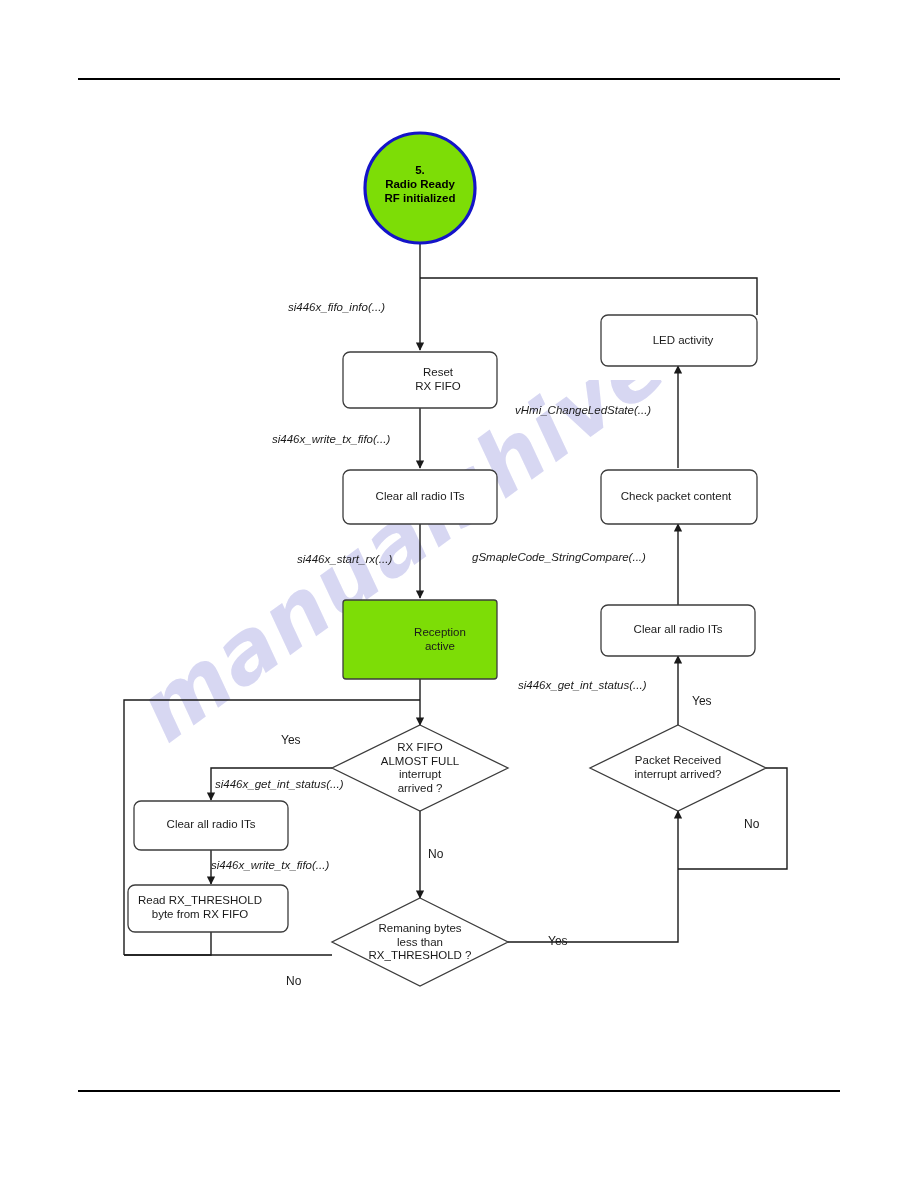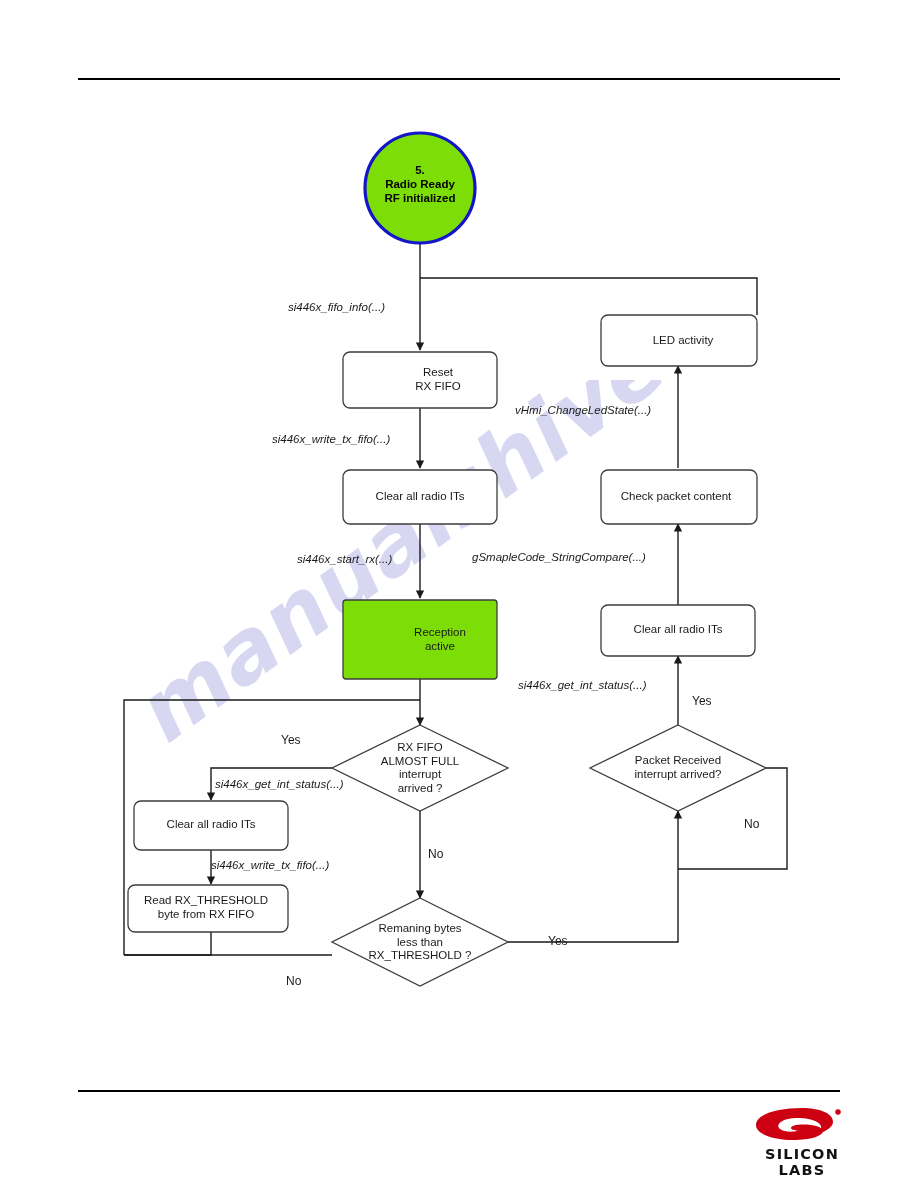--- a/index.html
+++ b/index.html
@@ -215,21 +215,21 @@
   <div class="node-label" style="left:343px; top:626px; width:154px;padding-left:20px;">Reception
 active</div>
 
   <div class="node-label" style="left:340px; top:741px; width:160px;">RX FIFO
 ALMOST FULL
 interrupt
 arrived ?</div>
 
   <div class="node-label" style="left:134px; top:818px; width:154px;">Clear all radio ITs</div>
 
-  <div class="node-label" style="left:126px; top:894px; width:160px;">Read RX_THRESHOLD
+  <div class="node-label" style="left:120px; top:894px; width:160px;">Read RX_THRESHOLD
 byte from RX FIFO</div>
 
   <div class="node-label" style="left:340px; top:922px; width:160px;">Remaning bytes
 less than
 RX_THRESHOLD ?</div>
 
   <div class="node-label" style="left:598px; top:754px; width:160px;">Packet Received
 interrupt arrived?</div>
 
   <div class="node-label" style="left:601px; top:623px; width:154px;">Clear all radio ITs</div>
@@ -261,33 +261,14 @@
   <div class="branch-label" style="left:286px; top:975px;">No</div>
 
   <div class="branch-label" style="left:548px; top:935px;">Yes</div>
 
   <div class="branch-label" style="left:692px; top:695px;">Yes</div>
 
   <div class="branch-label" style="left:744px; top:818px;">No</div>
 
   <div class="rule" id="footer-rule"></div>
 
-  <div id="footer-logo">
-    <svg id="logo-mark" viewBox="0 0 216 84">
-      <path d="M108 8
-               C 60 8, 16 20, 16 42
-               C 16 60, 50 72, 92 72
-               C 124 72, 150 64, 150 54
-               C 150 46, 132 41, 110 41
-               C 96 41, 86 44, 86 48
-               C 86 51, 92 53, 100 53
-               C 90 57, 72 56, 64 50
-               C 56 44, 62 34, 80 30
-               C 98 26, 124 28, 138 36
-               C 152 44, 148 56, 130 63
-               C 150 58, 170 48, 170 36
-               C 170 18, 142 8, 108 8 Z" fill="#cc0011"></path>
-      <circle cx="180" cy="16" r="5.5" fill="#cc0011"></circle>
-    </svg>
-    <div id="logo-word">SILICON LABS</div>
-  </div>
 
 </div>
 
 </body></html>

